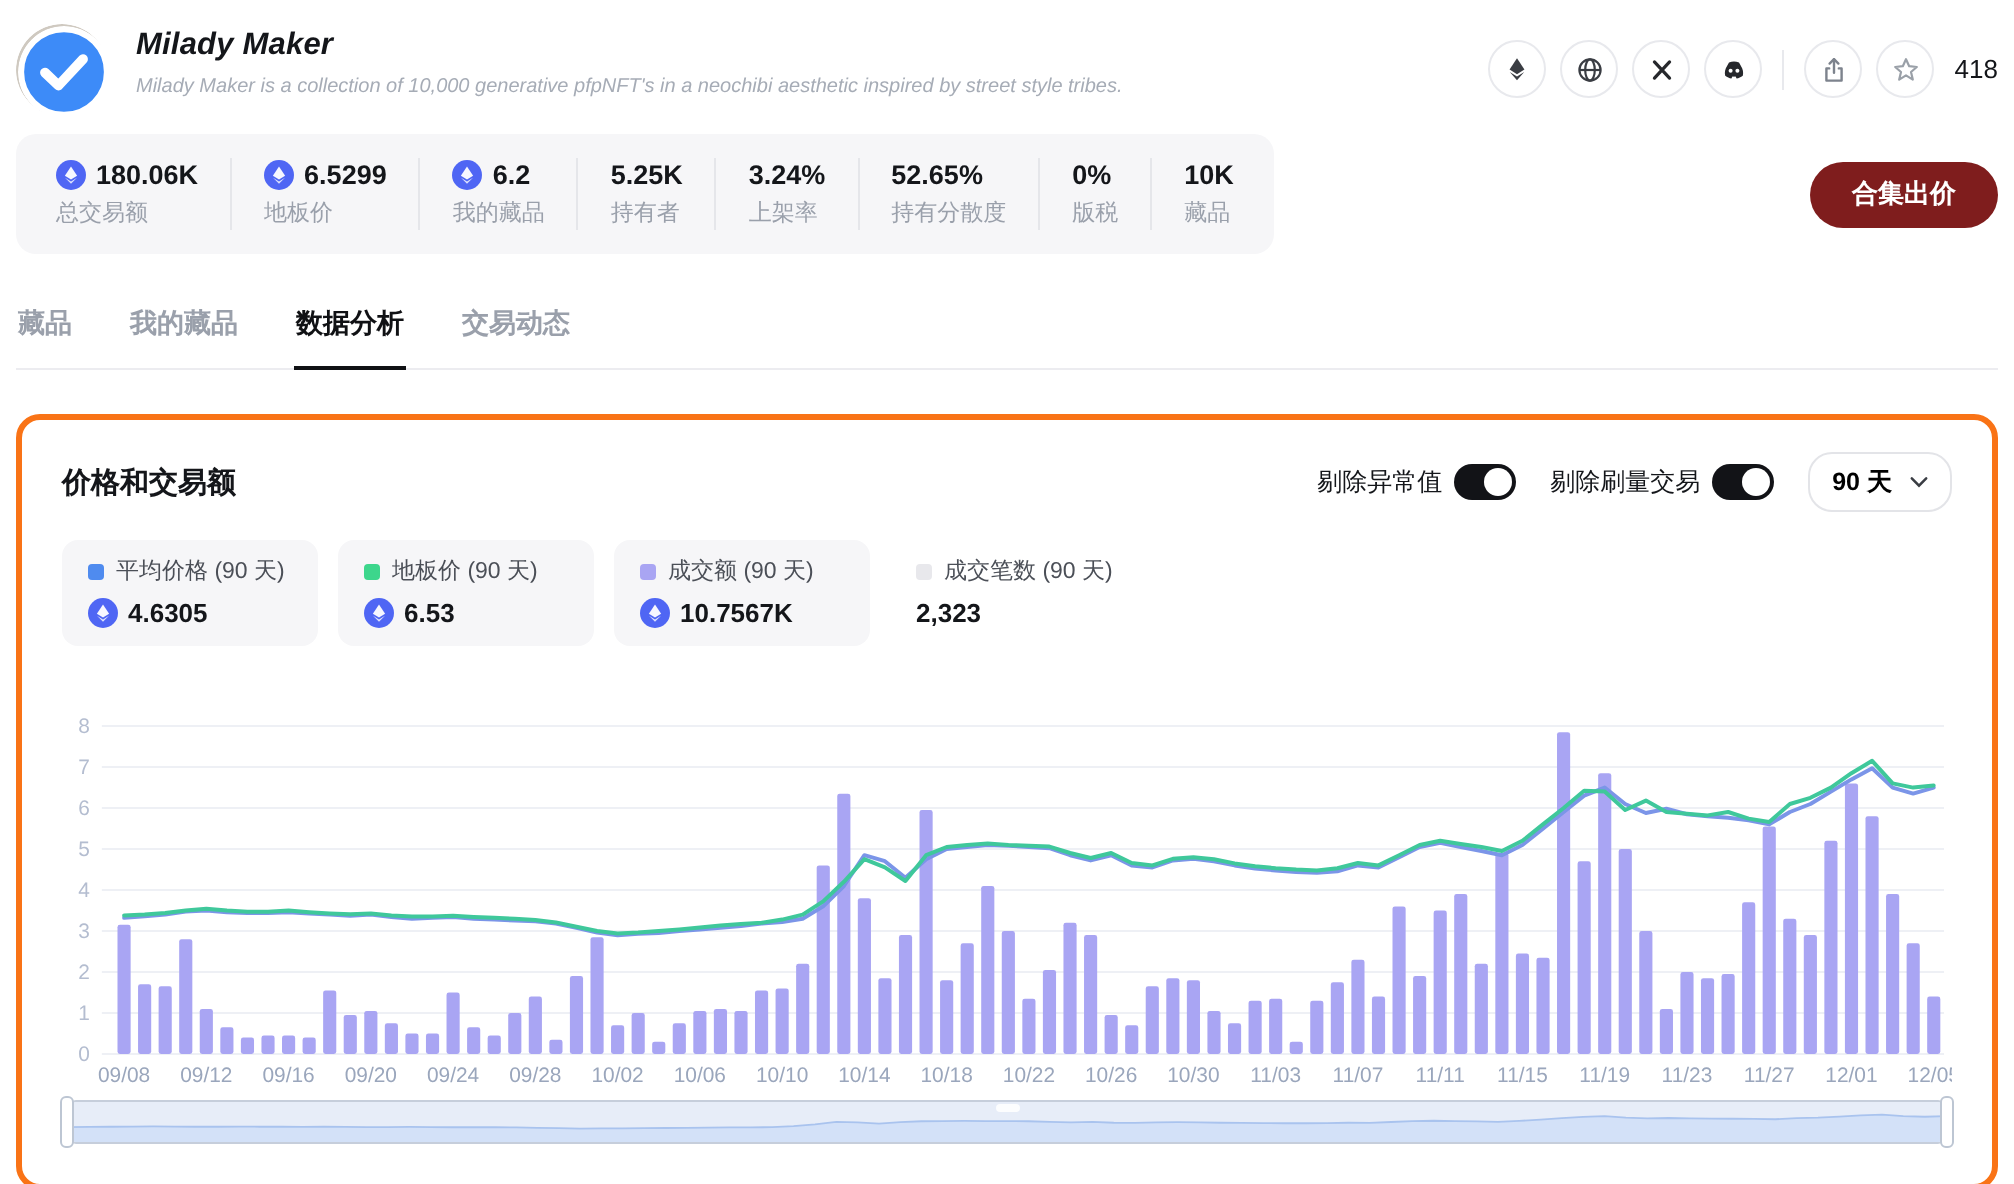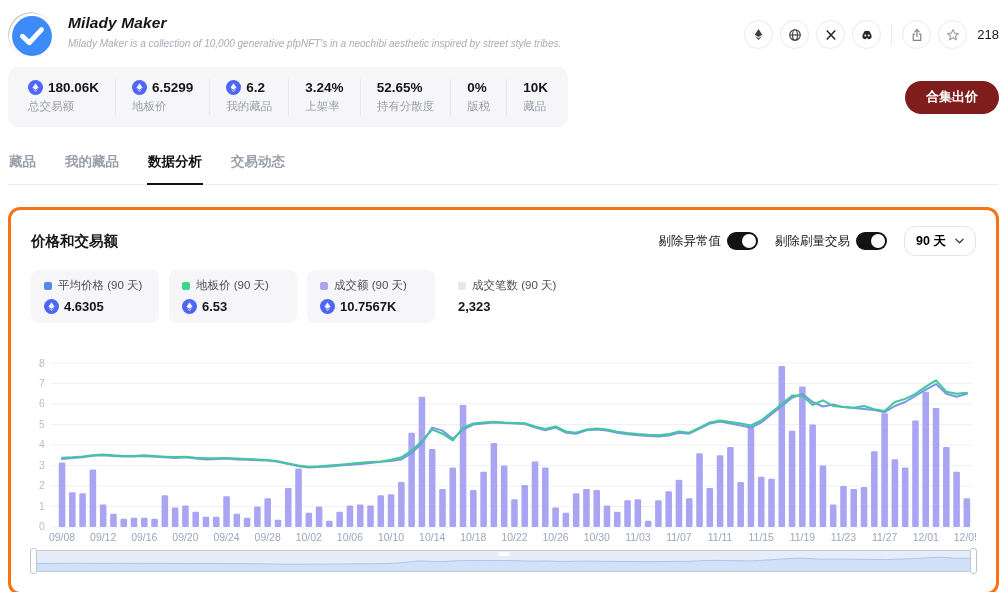--- a/index.html
+++ b/index.html
@@ -138,21 +138,21 @@
           <path d="M4.6 6.2 H3.2 V12.3 H10.8 V6.2 H9.4"></path>
           <path d="M7 1.6 V8.4"></path>
             <path d="M4.8 3.8 L7 1.6 L9.2 3.8"></path>
         </svg>
       </button>
       <button class="icbtn">
         <svg width="14" height="14" viewBox="0 0 14 14" fill="none" stroke="#9aa0a8" stroke-width="1.1" stroke-linejoin="round">
           <polygon points="7,1.6 8.6,5.1 12.4,5.5 9.5,8 10.4,11.8 7,9.7 3.6,11.8 4.5,8 1.6,5.5 5.4,5.1"></polygon>
         </svg>
       </button>
-      <span class="wcount">218</span>
+      <span class="wcount">418</span>
     </div>
   </header>
 
   <section class="statsrow">
     <div class="statsbar">
   <div class="stat">
     <div class="v">
             <span class="eth">
               <svg viewBox="0 0 14 14">
                 <polygon points="7,1.6 10.9,7.4 7,9.9 3.1,7.4" fill="#fff" opacity="0.95"></polygon>
@@ -183,20 +183,26 @@
               <svg viewBox="0 0 14 14">
                 <polygon points="7,1.6 10.9,7.4 7,9.9 3.1,7.4" fill="#fff" opacity="0.95"></polygon>
                 <polygon points="7,12.6 10.8,8.7 7,11.1 3.2,8.7" fill="#fff" opacity="0.8"></polygon>
               </svg>
             </span>
             <span class="num">6.2</span>
           </div>
     <div class="l">我的藏品</div>
   </div>
 
+  <div class="stat">
+    <div class="v">
+            <span class="num">5.25K</span>
+          </div>
+    <div class="l">持有者</div>
+  </div>
 
   <div class="stat">
     <div class="v">
             <span class="num">3.24%</span>
           </div>
     <div class="l">上架率</div>
   </div>
 
   <div class="stat">
     <div class="v">

